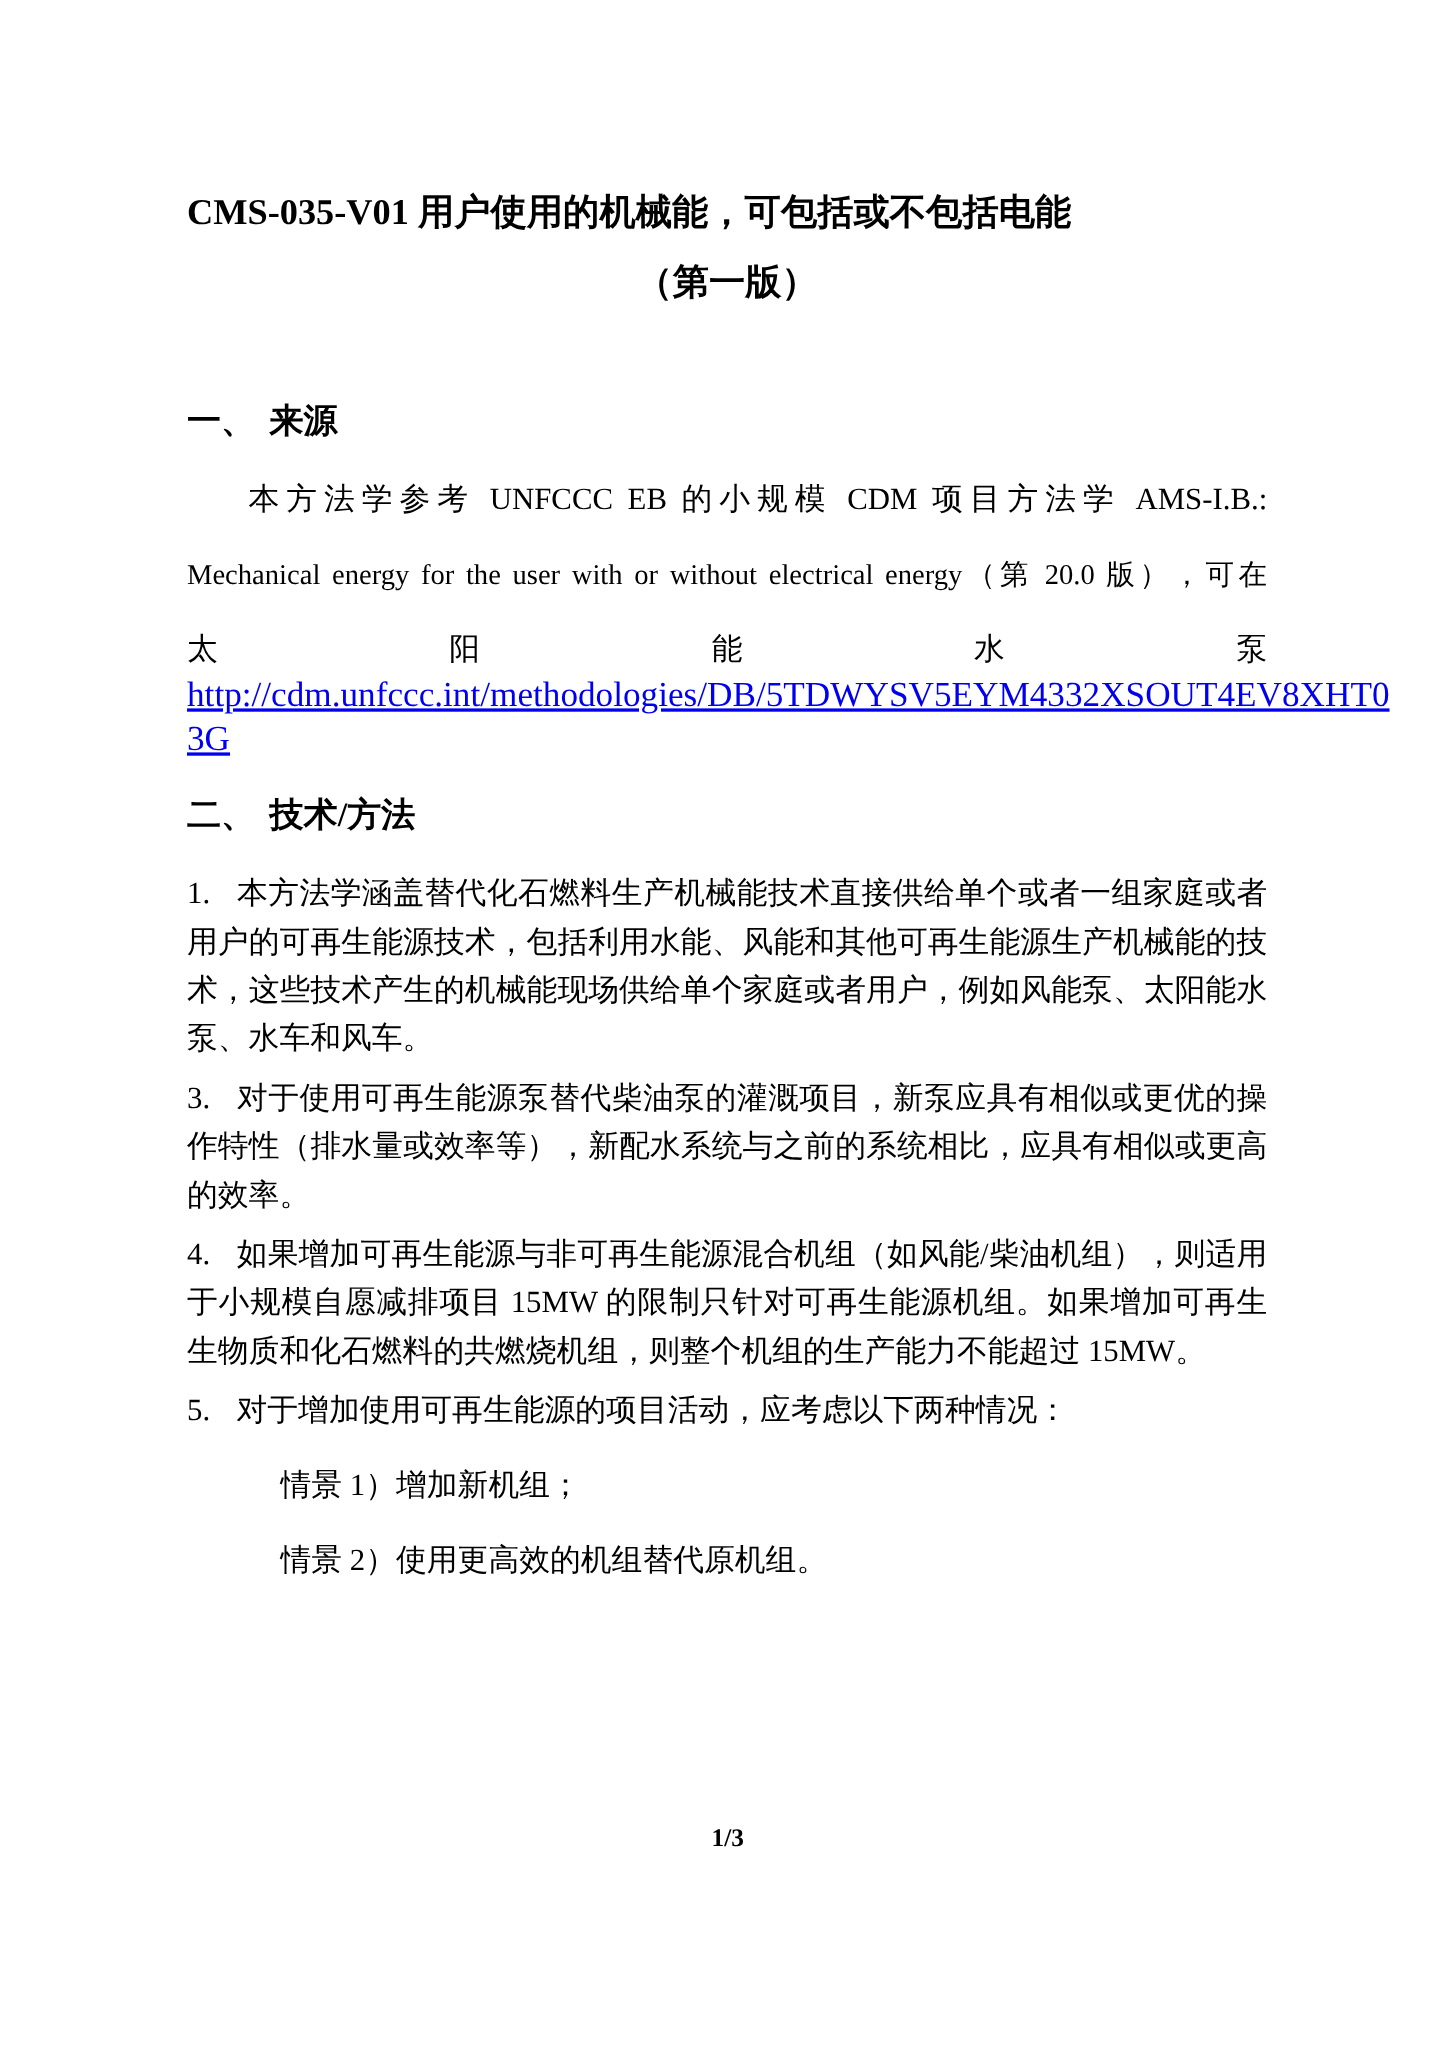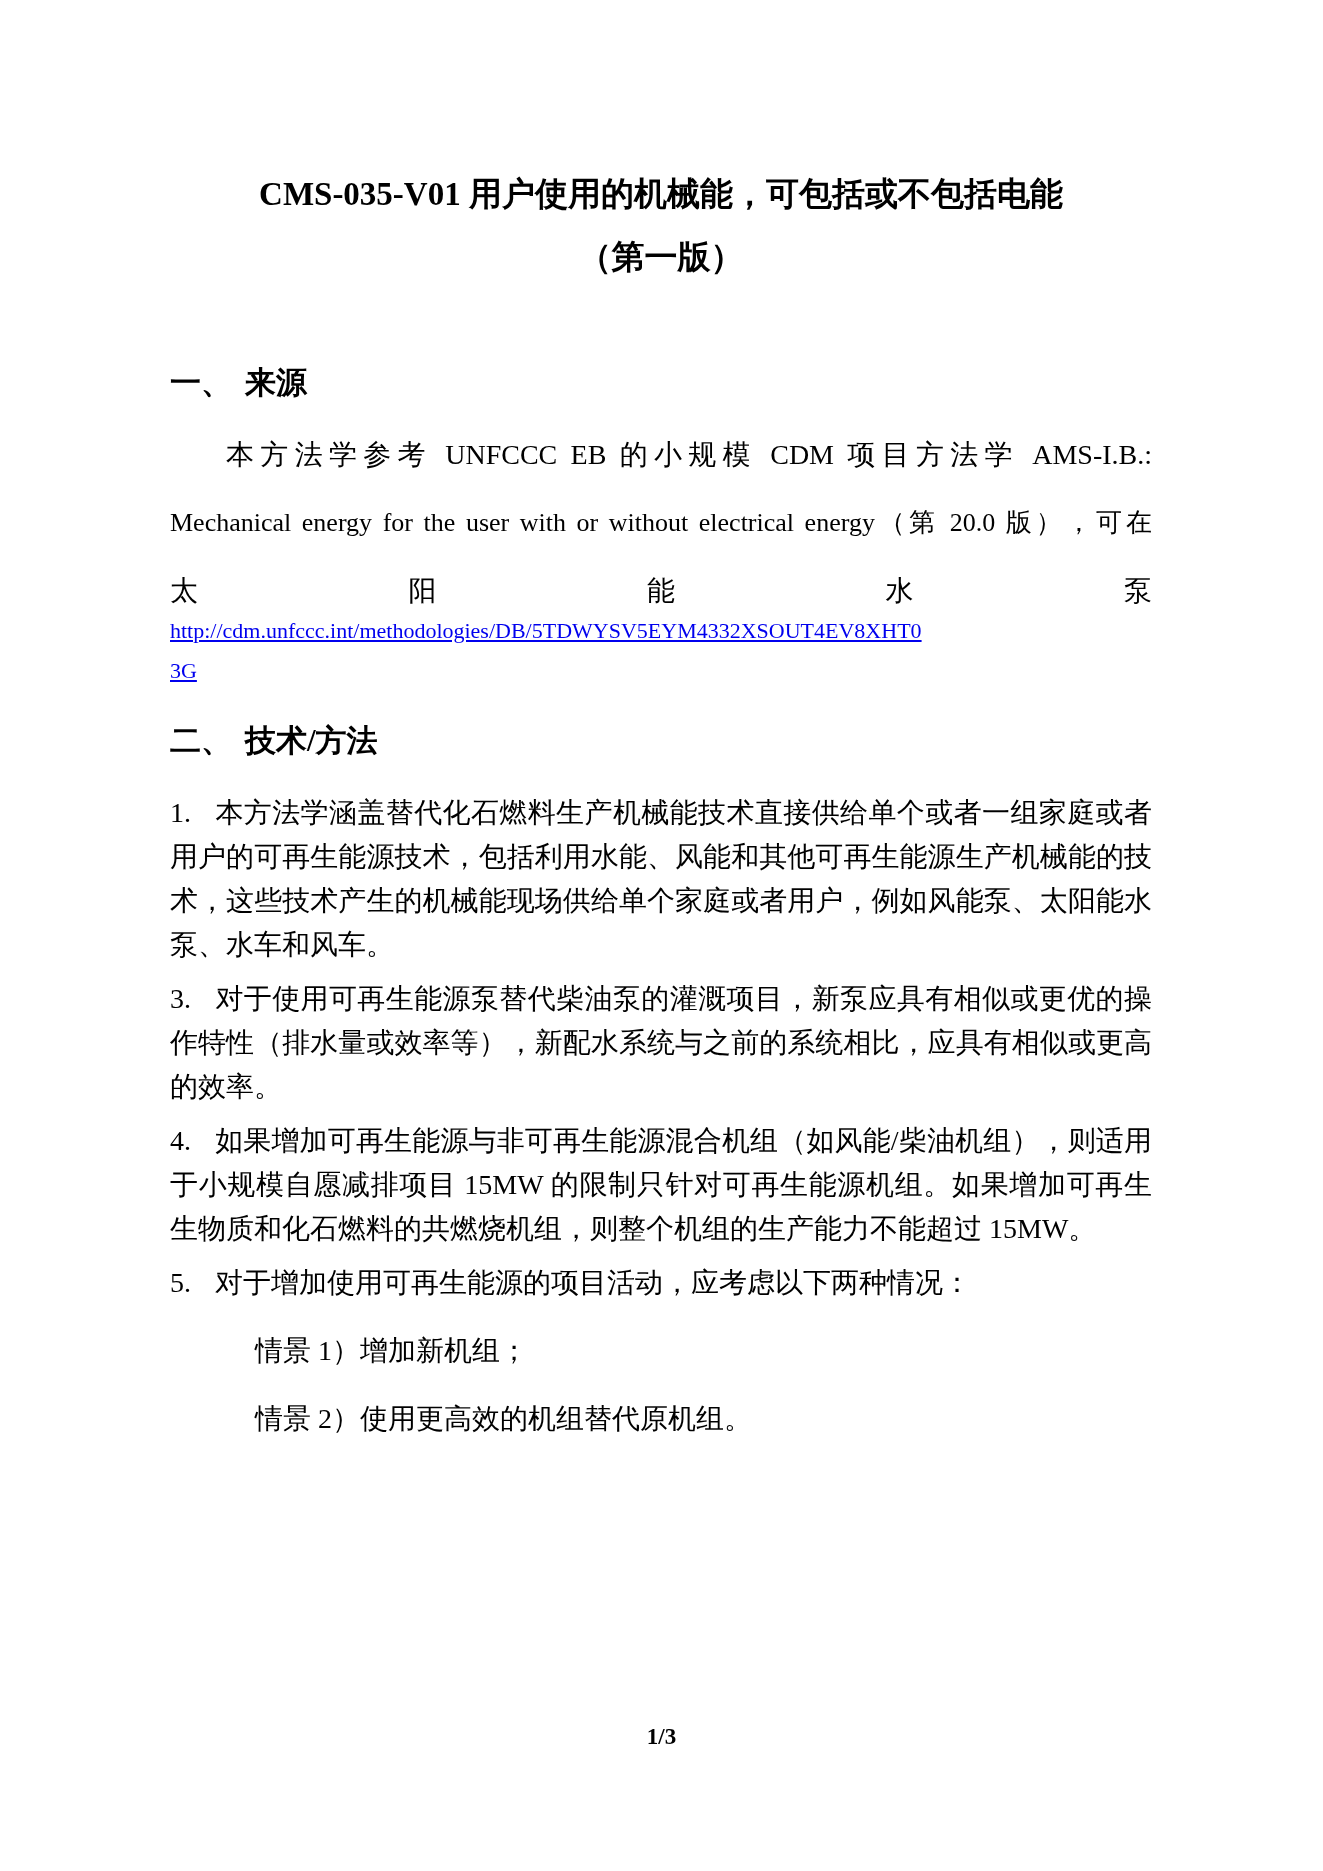--- a/index.html
+++ b/index.html
@@ -11,21 +11,21 @@
     background: #ffffff;
     position: relative;
     overflow: hidden;
     padding: 172px 171px 0 170px;
     font-family: "Liberation Serif", "DejaVu Serif", serif;
     color: #000000;
   }
   .doc-title {
     font-size: 33px;
     font-weight: bold;
-    text-align: center;
+    text-align: left;
     line-height: 44px;
   }
   .doc-subtitle {
     font-size: 33px;
     font-weight: bold;
     text-align: center;
     line-height: 44px;
     margin-top: 19px;
   }
   .section-heading {
@@ -50,42 +50,42 @@
   .intro-line.indent { text-indent: 56px; }
   .intro-line.latin {
     font-size: 26px;
     white-space: nowrap;
     overflow: hidden;
   }
   .doc-link {
     display: block;
     color: #0000EE;
     text-decoration: underline;
-    font-size: 22px;
+    font-size: 32px;
     line-height: 40px;
     cursor: pointer;
   }
   .doc-link span { display: block; }
   .num-para {
     font-size: 28px;
     line-height: 44px;
     text-align: justify;
     margin-top: 10px;
   }
   .num-para.first { margin-top: 28px; }
   .para-num { display: inline-block; width: 45px; }
   .scenario {
     font-size: 28px;
     line-height: 44px;
     padding-left: 85px;
     margin-top: 24px;
   }
   .page-footer {
     position: absolute;
-    top: 1724px;
+    top: 1658px;
     left: 0;
     width: 100%;
     text-align: center;
     font-size: 23px;
     font-weight: bold;
   }
 </style>
 </head>
 <body>
 

